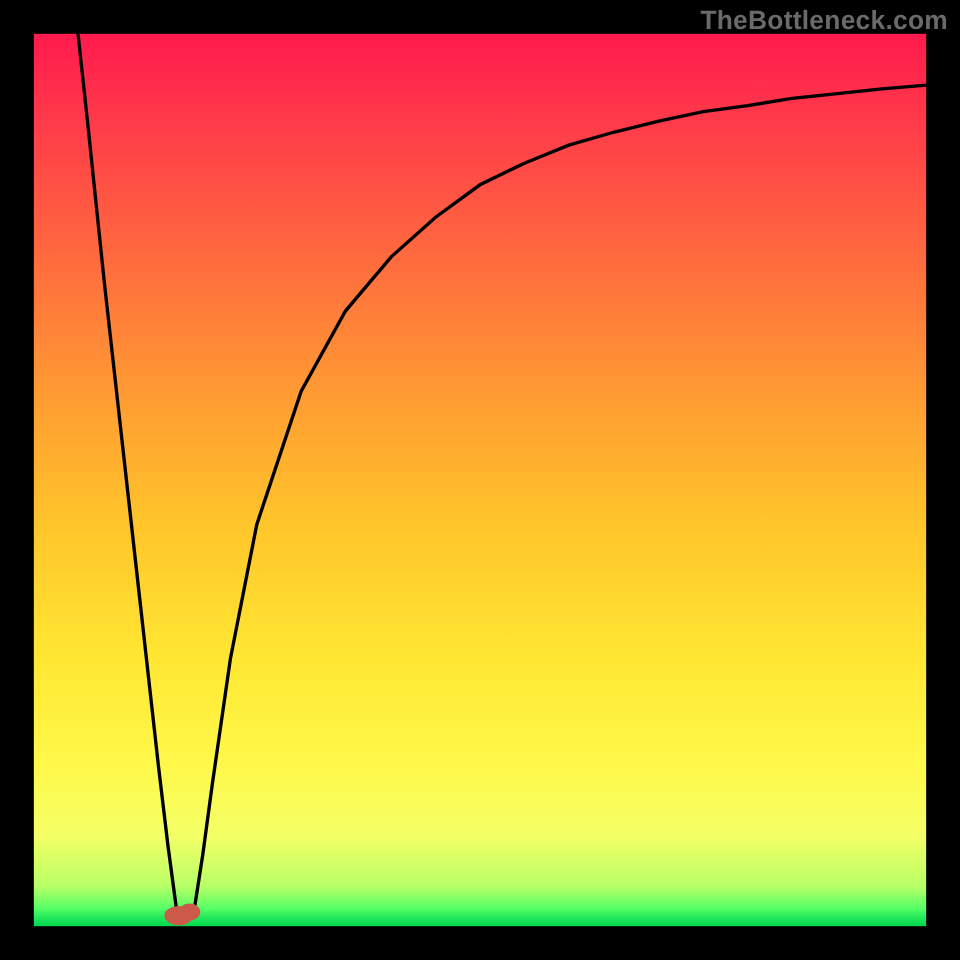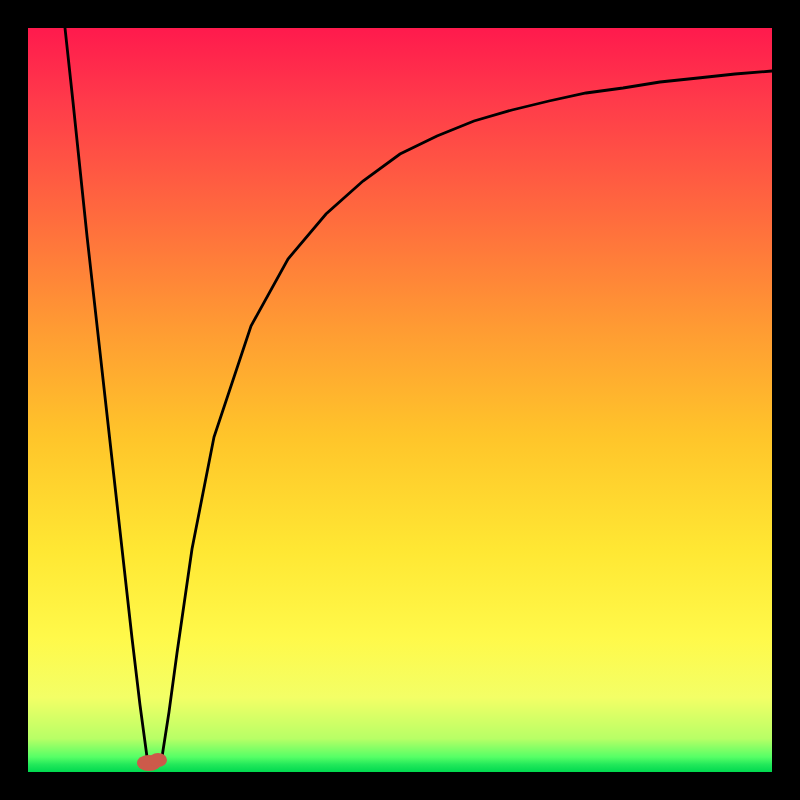--- a/index.html
+++ b/index.html
@@ -114,13 +114,14 @@
            L 632,54
            L 670,50
            L 707,46
            L 744,43"></path>
 
       <ellipse class="dip-dot" cx="121" cy="735" rx="12" ry="8"></ellipse>
       <ellipse class="dip-dot" cx="130" cy="732" rx="9" ry="7"></ellipse>
     </svg>
   </div>
 
+  <div class="watermark">TheBottleneck.com</div>
 </div>
 
 </body></html>

